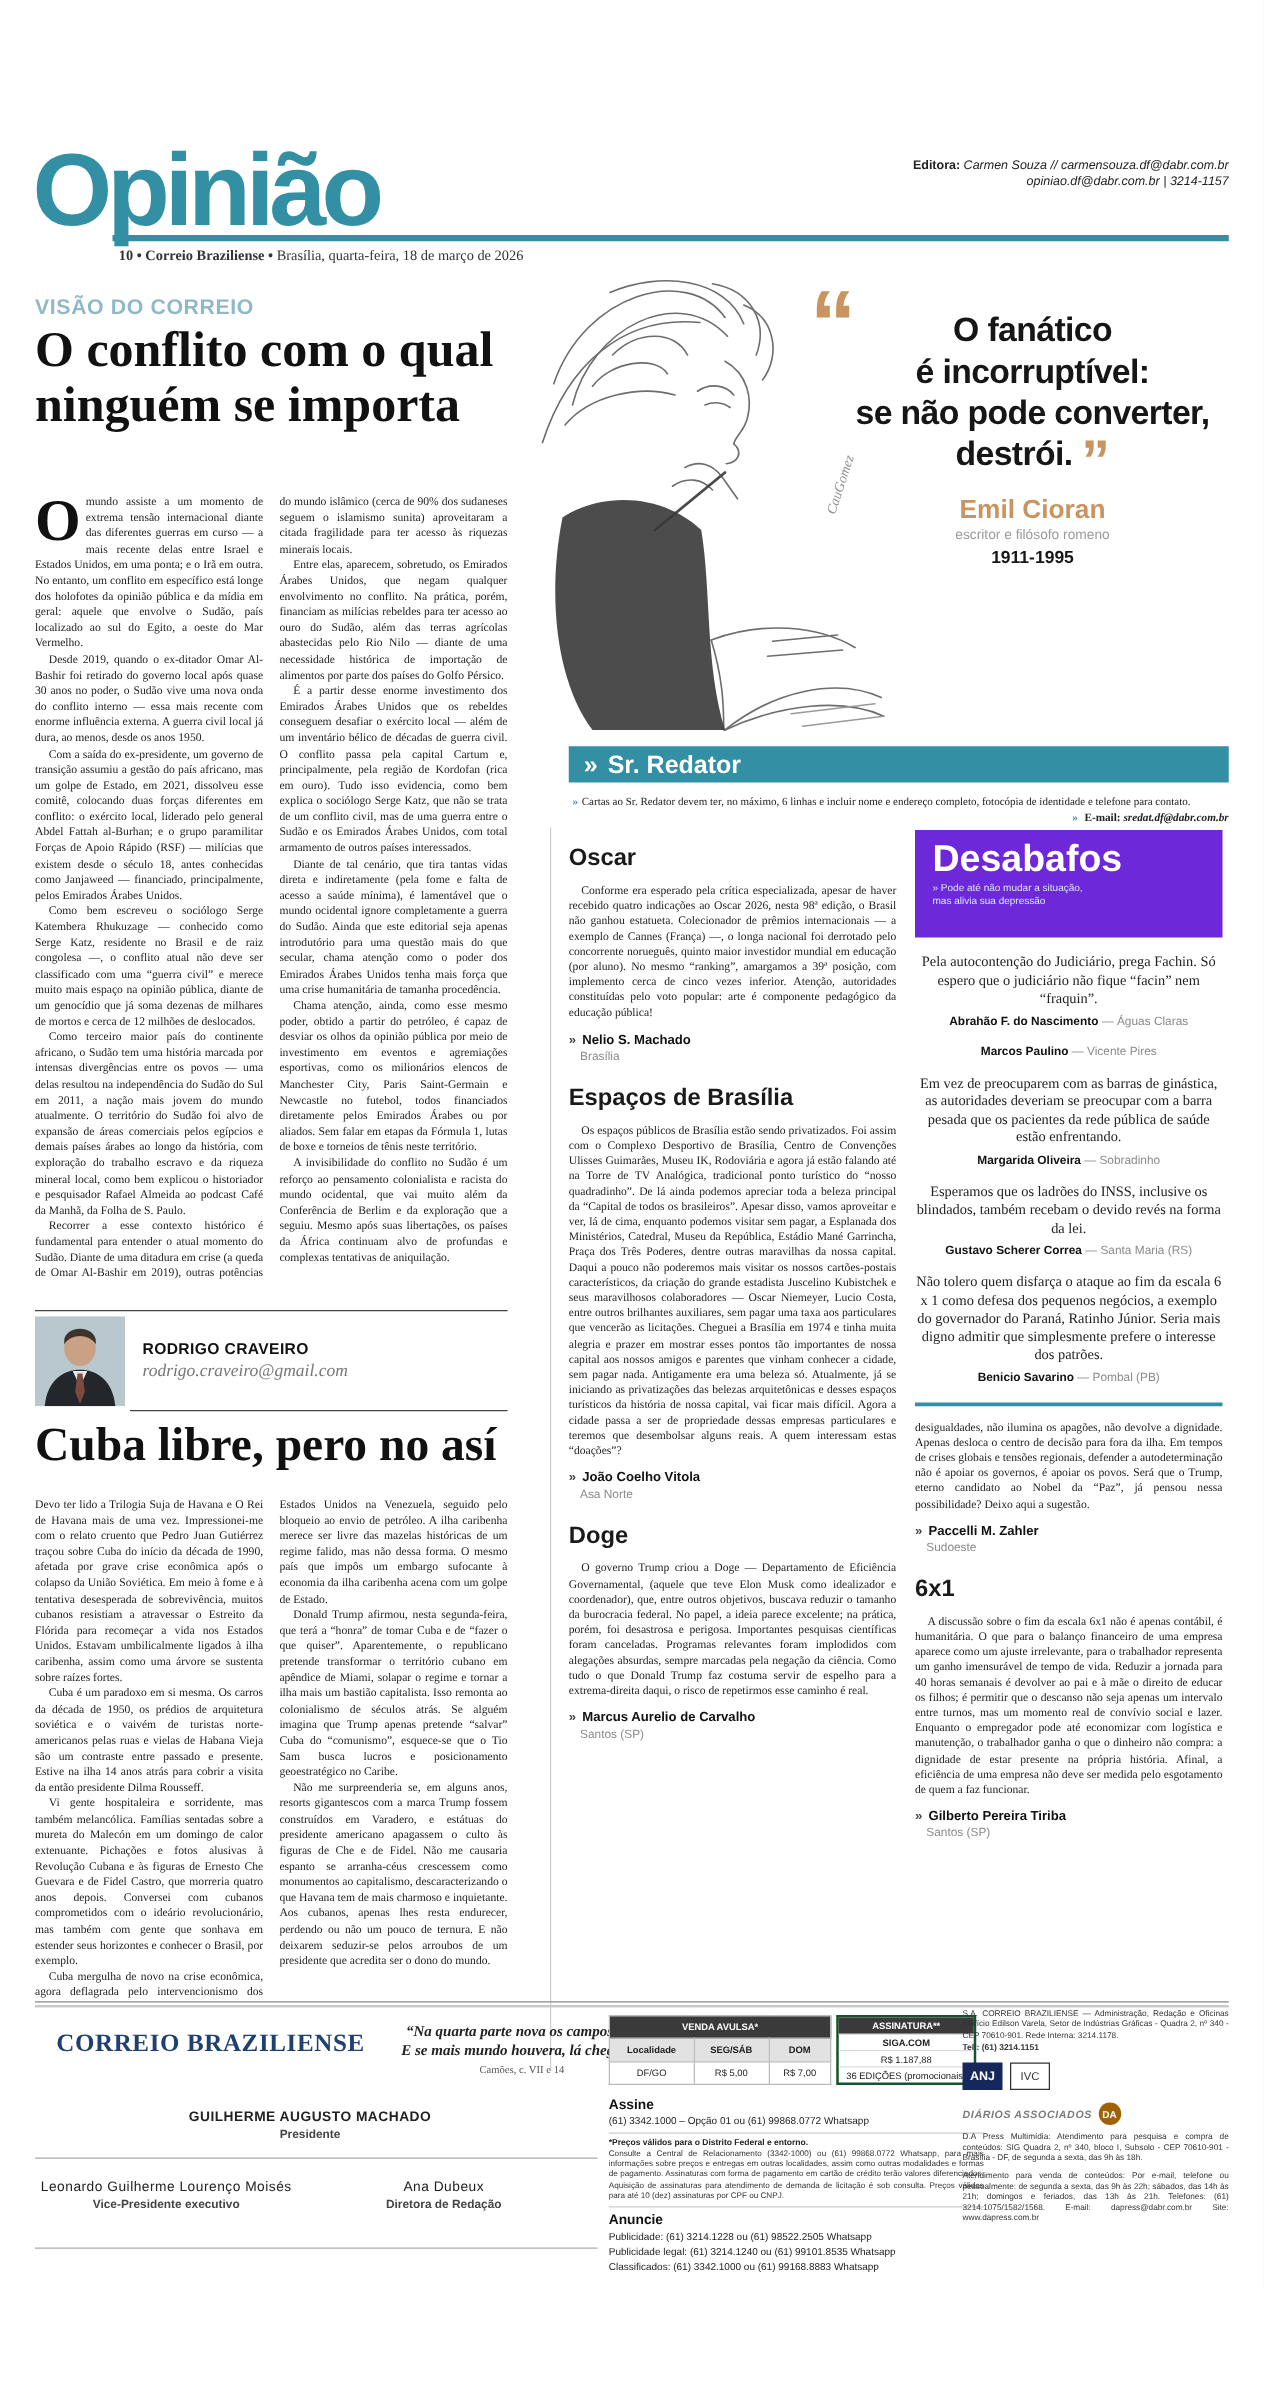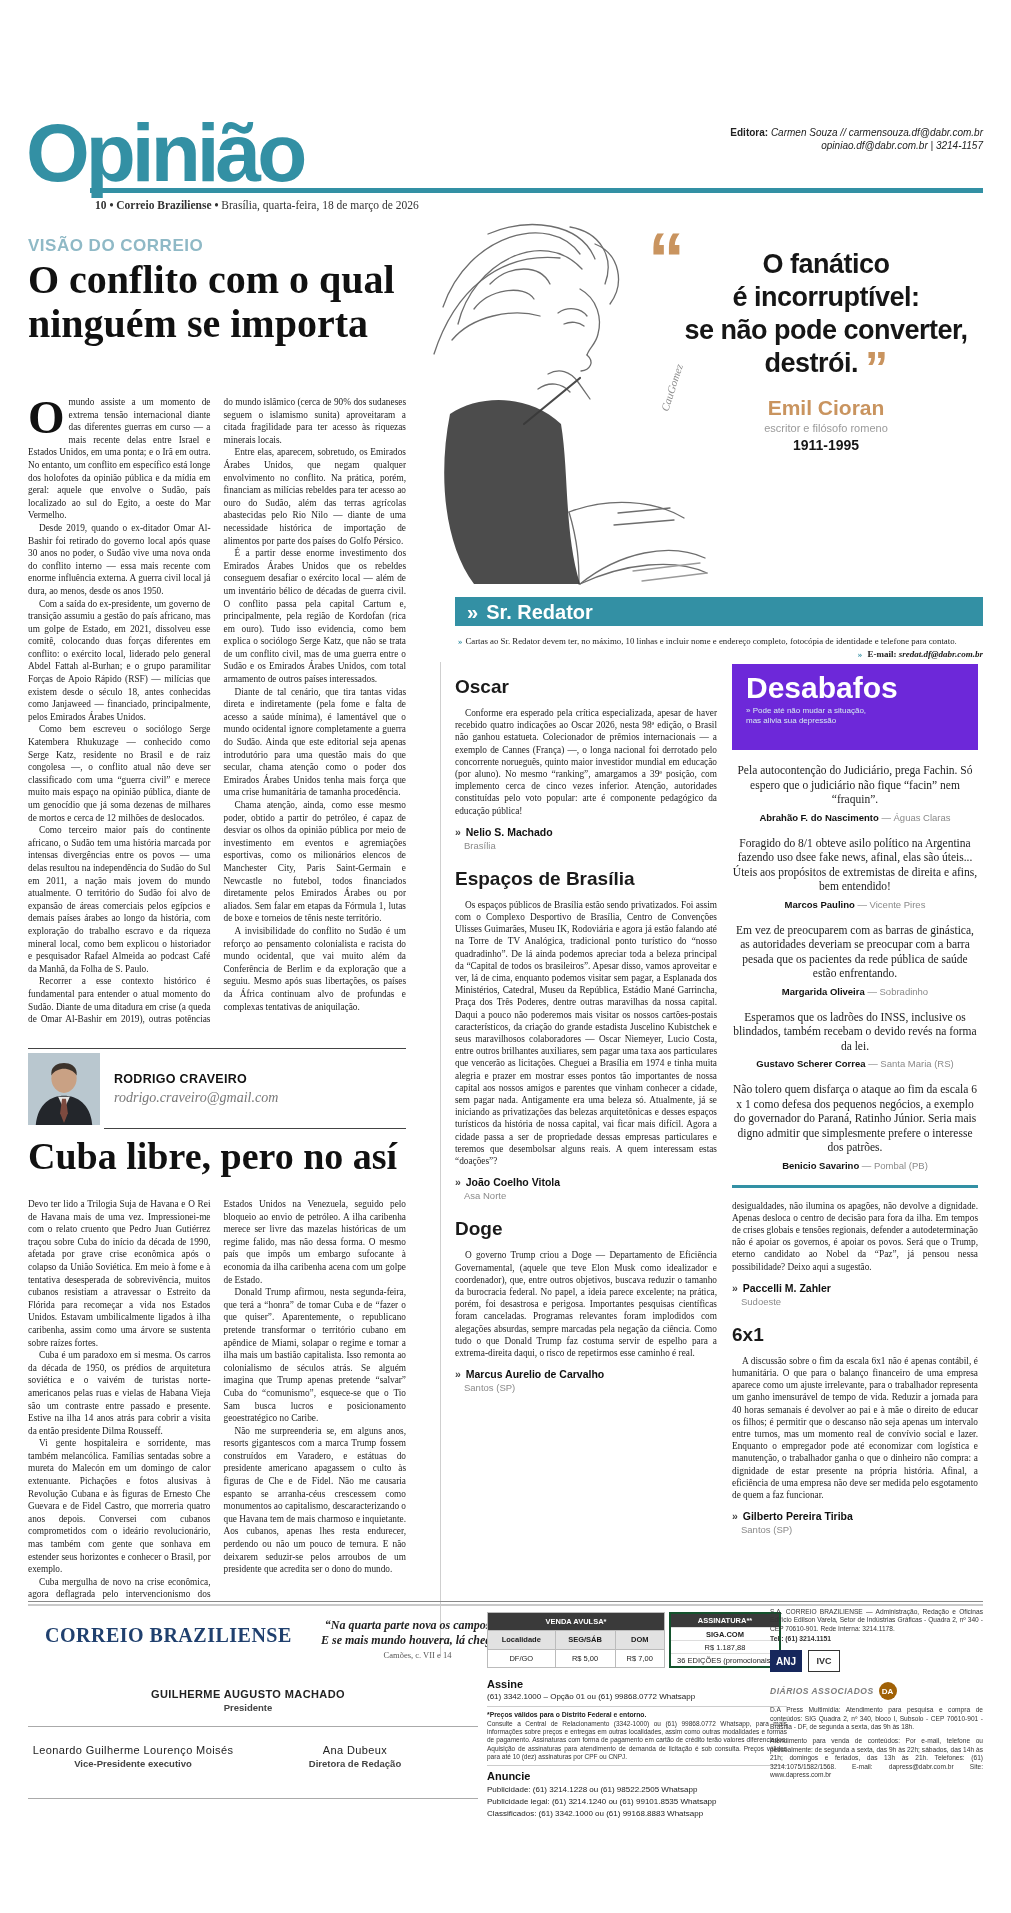--- a/index.html
+++ b/index.html
@@ -126,21 +126,21 @@
   .f-note{font-weight:bold;font-size:6.8px;color:#222;margin-bottom:2px;}
   .f-fine{font-size:6.5px;line-height:8.2px;color:#333;text-align:justify;}
   .f-an-line{font-size:8px;color:#222;line-height:12px;}
 
   .f-right{position:absolute;left:770px;top:1608px;width:213px;font-family:"Liberation Sans",sans-serif;}
   .f-company{font-size:6.6px;line-height:8.4px;color:#333;text-align:justify;}
   .f-tel{font-size:6.8px;font-weight:bold;color:#333;margin-top:2px;}
   .f-logos{display:flex;gap:6px;margin-top:8px;}
   .anj{width:32px;height:22px;background:#16275c;color:#fff;font-weight:bold;font-size:10px;
        display:flex;align-items:center;justify-content:center;}
-  .ivc{width:32px;height:22px;border:1px solid #333;color:#333;font-weight:bold;font-size:9px;
+  .ivc{width:32px;height:22px;border:1px solid #333;color:#333;font-weight:normal;font-size:9px;
        display:flex;align-items:center;justify-content:center;}
   .da-row{display:flex;align-items:center;gap:5px;margin-top:10px;}
   .da-brand{font-style:italic;font-weight:bold;font-size:8.5px;color:#7c7c7c;letter-spacing:.5px;}
   .da-circle{width:18px;height:18px;border-radius:50%;background:#a16207;color:#fff;font-weight:bold;
              font-size:8px;display:flex;align-items:center;justify-content:center;}
   .f-dap{font-size:6.6px;line-height:8.4px;color:#333;text-align:justify;margin-top:6px;}
 </style>
 </head>
 <body>
 
@@ -224,21 +224,21 @@
     <div class="q-line" data-interactable="false"><span>destrói.</span> <span class="q-close" data-interactable="false">”</span></div>
     <div class="q-author" data-interactable="false">Emil Cioran</div>
     <div class="q-role" data-interactable="false">escritor e filósofo romeno</div>
     <div class="q-years" data-interactable="false">1911-1995</div>
   </div>
 
   <div class="sr-banner" data-interactable="false">
     <span class="chev" data-interactable="false">»</span><span>Sr. Redator</span>
   </div>
   <div class="sr-note" data-interactable="false">
-    <span class="chev" data-interactable="false">»</span><span>Cartas ao Sr. Redator devem ter, no máximo, 10 linhas e incluir nome e endereço completo, fotocópia de identidade e telefone para contato.</span>
+    <span class="chev" data-interactable="false">»</span><span>Cartas ao Sr. Redator devem ter, no máximo, 6 linhas e incluir nome e endereço completo, fotocópia de identidade e telefone para contato.</span>
   </div>
   <div class="sr-mail" data-interactable="false">
     <span class="chev" data-interactable="false">»</span>
     <span class="lbl" data-interactable="false">E-mail:</span>
     <span class="em" data-interactable="false">sredat.df@dabr.com.br</span>
   </div>
   <div class="vrule" data-interactable="false"></div>
 
   <div class="letters-col" data-interactable="false">
   <section class="letter" data-interactable="false">
@@ -282,21 +282,20 @@
     <div data-interactable="false">
   <div class="des-item" data-interactable="false">
     <div class="des-text" data-interactable="false">Pela autocontenção do Judiciário, prega Fachin. Só espero que o judiciário não fique “facin” nem “fraquin”.</div>
     <div class="des-author" data-interactable="false">
       <span>Abrahão F. do Nascimento</span>
       <span class="des-loc" data-interactable="false"><span>Águas Claras</span></span>
     </div>
   </div>
 
   <div class="des-item" data-interactable="false">
-    <div class="des-text" data-interactable="false">Foragido do 8/1 obteve asilo político na Argentina fazendo uso dsee fake news, afinal, elas são úteis... Úteis aos propósitos de extremistas de direita e afins, bem entendido!</div>
     <div class="des-author" data-interactable="false">
       <span>Marcos Paulino</span>
       <span class="des-loc" data-interactable="false"><span>Vicente Pires</span></span>
     </div>
   </div>
 
   <div class="des-item" data-interactable="false">
     <div class="des-text" data-interactable="false">Em vez de preocuparem com as barras de ginástica, as autoridades deveriam se preocupar com a barra pesada que os pacientes da rede pública de saúde estão enfrentando.</div>
     <div class="des-author" data-interactable="false">
       <span>Margarida Oliveira</span>

